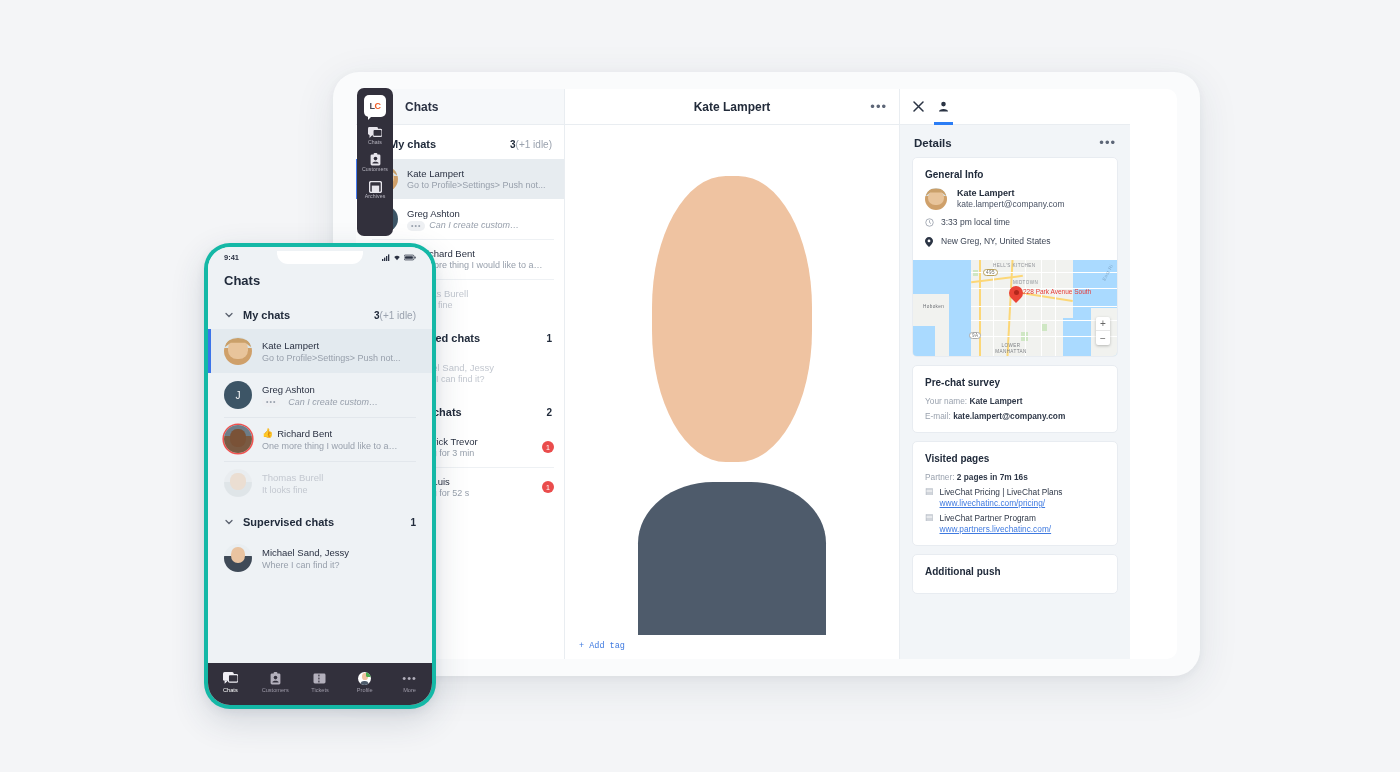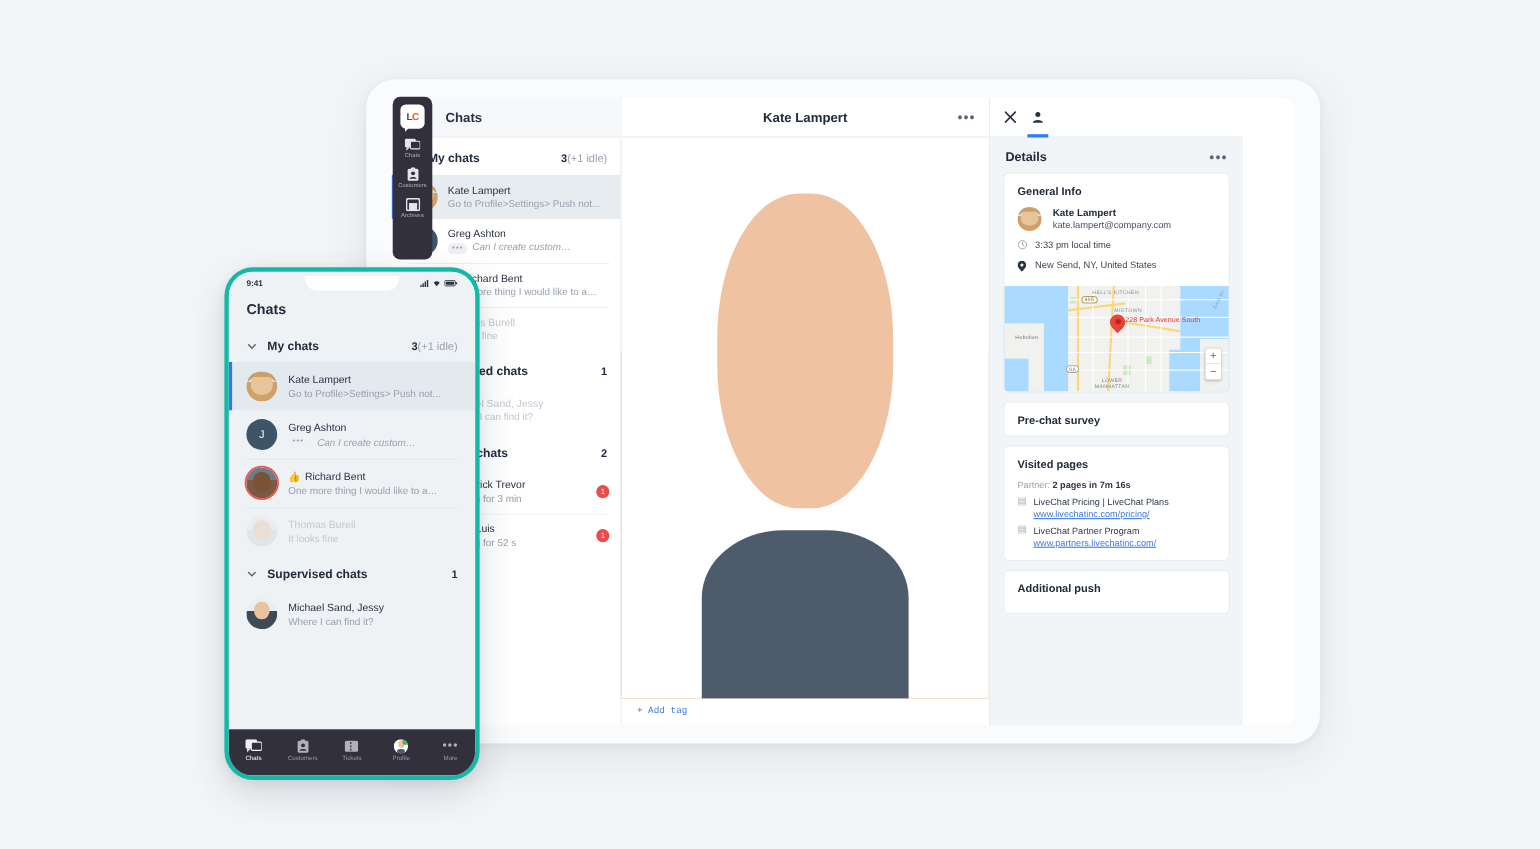--- a/index.html
+++ b/index.html
@@ -414,21 +414,21 @@
             </span>
             <span>3:33 pm local time</span>
           </div>
           <div class="crow" style="margin-bottom:0">
             <span class="ic">
               <svg width="8" height="10" viewBox="0 0 8 10">
                   <path d="M4 0 C6.2 0 8 1.8 8 4 C8 6.5 4 10 4 10 C4 10 0 6.5 0 4 C0 1.8 1.8 0 4 0 Z" fill="#2b3444"></path>
                   <circle cx="4" cy="3.9" r="1.4" fill="#fff"></circle>
                 </svg>
             </span>
-            <span>New Send, NY, United States</span>
+            <span>New Greg, NY, United States</span>
           </div>
         </div>
 
         <div id="map">
           <div class="land" style="left:0;top:0;right:0;bottom:0;"></div>
           <div class="water" style="left:0;top:0;width:58px;height:96px;"></div>
           <div class="land" style="left:0;top:34px;width:36px;height:62px;"></div>
           <div class="water" style="left:0;top:66px;width:22px;height:30px;"></div>
           <div class="water" style="left:160px;top:0;width:46px;height:96px;"></div>
           <div class="land" style="left:178px;top:48px;width:28px;height:48px;"></div>
@@ -463,20 +463,24 @@
           <div id="maplabel">228 Park Avenue South</div>
           <div id="mapzoom">
             <div>+</div>
             <div>−</div>
           </div>
         </div>
       </div>
 
       <div class="card">
         <div class="ct">Pre-chat survey</div>
+        <div class="cbody">
+          <div class="kv"><span>Your name:</span> <b>Kate Lampert</b></div>
+          <div class="kv" style="margin-bottom:0"><span>E-mail:</span> <b>kate.lampert@company.com</b></div>
+        </div>
       </div>
 
       <div class="card">
         <div class="ct">Visited pages</div>
         <div class="cbody">
           <div class="kv"><span>Partner:</span> <b>2 pages in 7m 16s</b></div>
           <div class="vp">
             <span class="pgico">▤</span>
             <div>
               <div class="ttl">LiveChat Pricing | LiveChat Plans</div>

